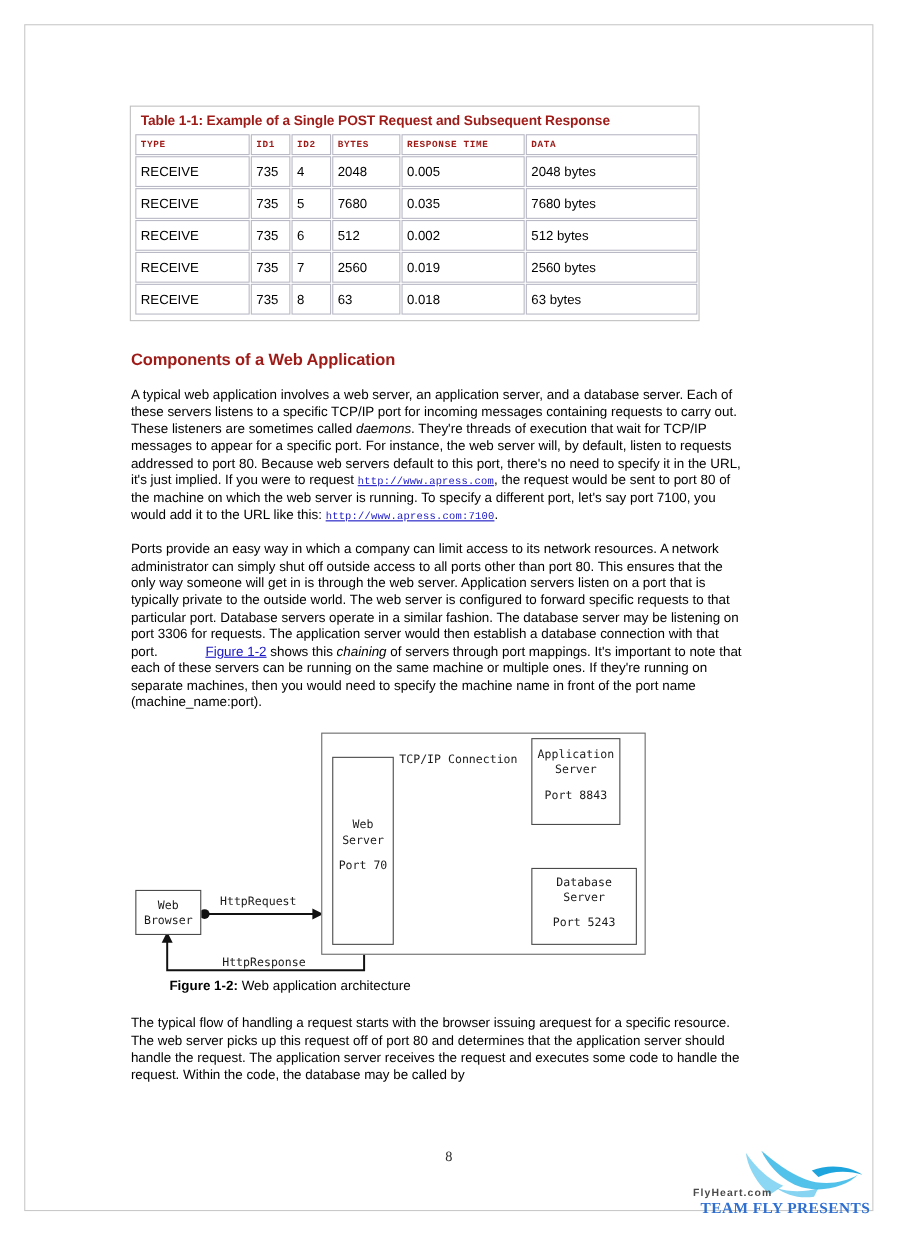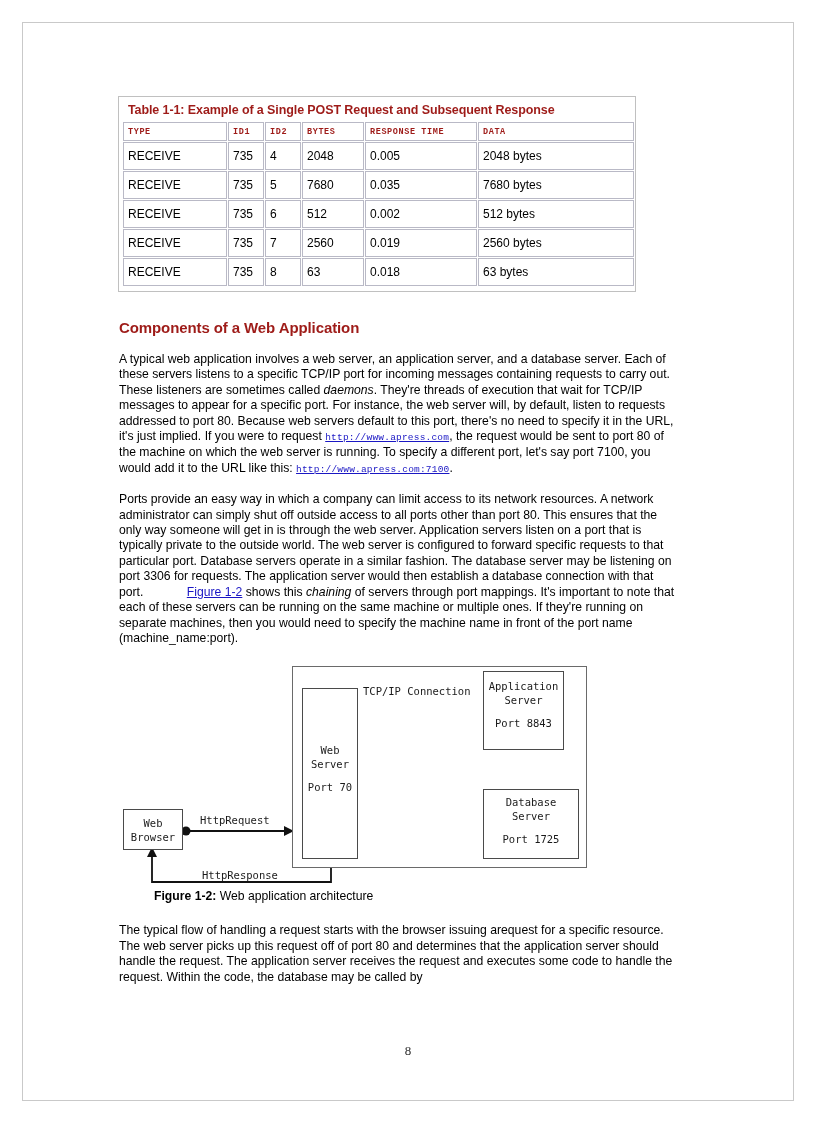--- a/index.html
+++ b/index.html
@@ -336,35 +336,45 @@
         <span class="ln">Application</span>
         <span class="ln">Server</span>
         <span class="gap"></span>
         <span class="ln">Port 8843</span>
       </div>
 
       <div class="fbox" style="left:365px; top:126px; width:96px; height:70px; padding-top:5px;">
         <span class="ln">Database</span>
         <span class="ln">Server</span>
         <span class="gap"></span>
-        <span class="ln">Port 1725</span>
+        <span class="ln">Port 5243</span>
       </div>
 
       <div class="fbox" style="left:5px; top:146px; width:60px; height:41px; padding-top:6px;">
         <span class="ln">Web</span>
         <span class="ln">Browser</span>
       </div>
 
       <div class="flabel" style="left:245px; top:22px;">TCP/IP Connection</div>
       <div class="flabel" style="left:82px; top:151px;text-align:center;">HttpRequest</div>
       <div class="flabel" style="left:84px; top:206px;">HttpResponse</div>
 
       <div class="figcap"><b>Figure 1-2:</b><span> Web application architecture</span></div>
     </div>
 
     <p class="body last" style="margin-top:12px;">The typical flow of handling a request starts with the browser issuing arequest for a specific resource. The web server picks up this request off of port 80 and determines that the application server should handle the request. The application server receives the request and executes some code to handle the request. Within the code, the database may be called by</p>
 
   </div>
 
   <div class="pageno">8</div>
 
+  <div class="logo">
+    <svg width="188" height="48" viewBox="0 0 188 48">
+      <path d="M72 0 C 84 10, 96 20, 112 26 C 128 32, 146 30, 160 22 C 150 32, 130 38, 112 34 C 94 30, 80 16, 72 0 Z" fill="#35b7e8" opacity="0.85"></path>
+      <path d="M58 2 C 66 14, 78 26, 92 32 L 80 40 C 68 30, 60 16, 58 2 Z" fill="#7fd3f2" opacity="0.9"></path>
+      <path d="M118 18 C 134 12, 152 14, 164 22 C 152 18, 136 18, 124 24 Z" fill="#1fa5de"></path>
+      <path d="M86 34 C 98 38, 112 38, 124 34 L 120 42 C 106 44, 94 40, 86 34 Z" fill="#35b7e8" opacity="0.6"></path>
+    </svg>
+    <div class="logo-text">FlyHeart.com</div>
+    <div class="teamfly">TEAM FLY PRESENTS</div>
+  </div>
 
 </div>
 
 </body></html>

